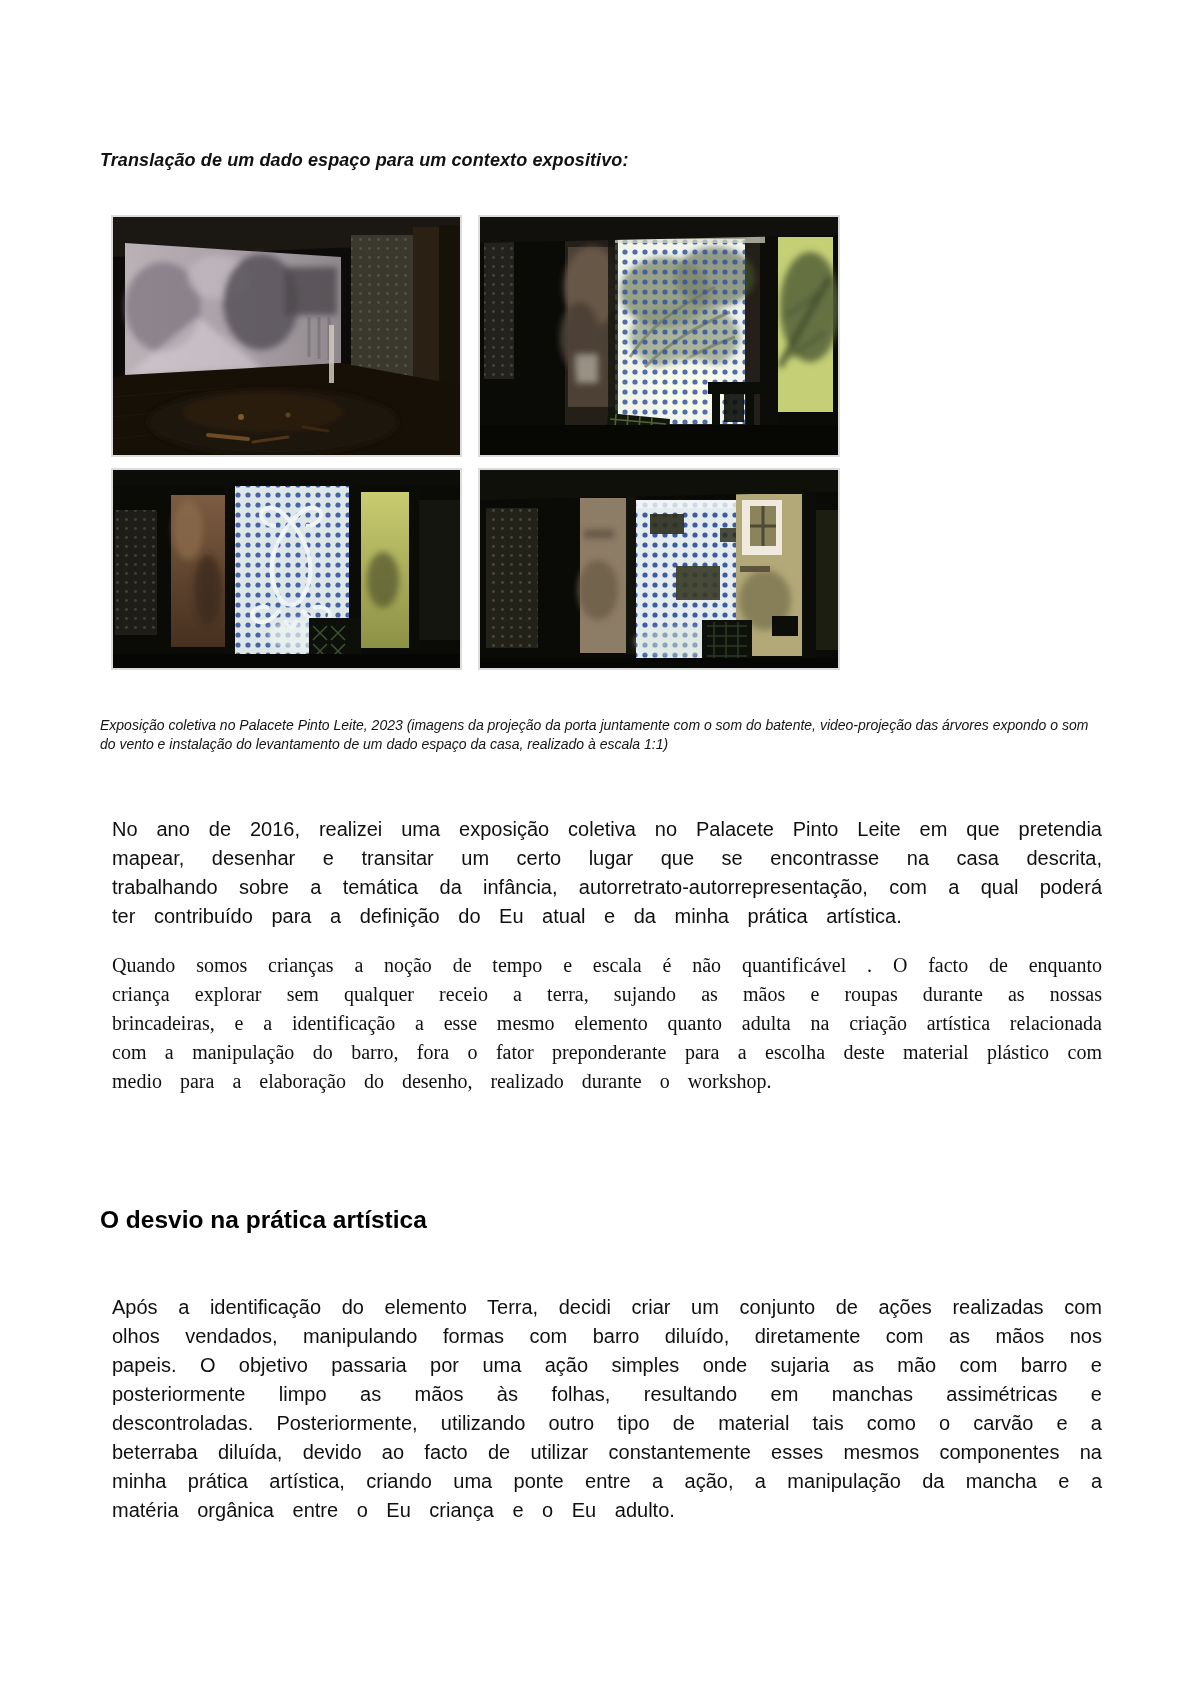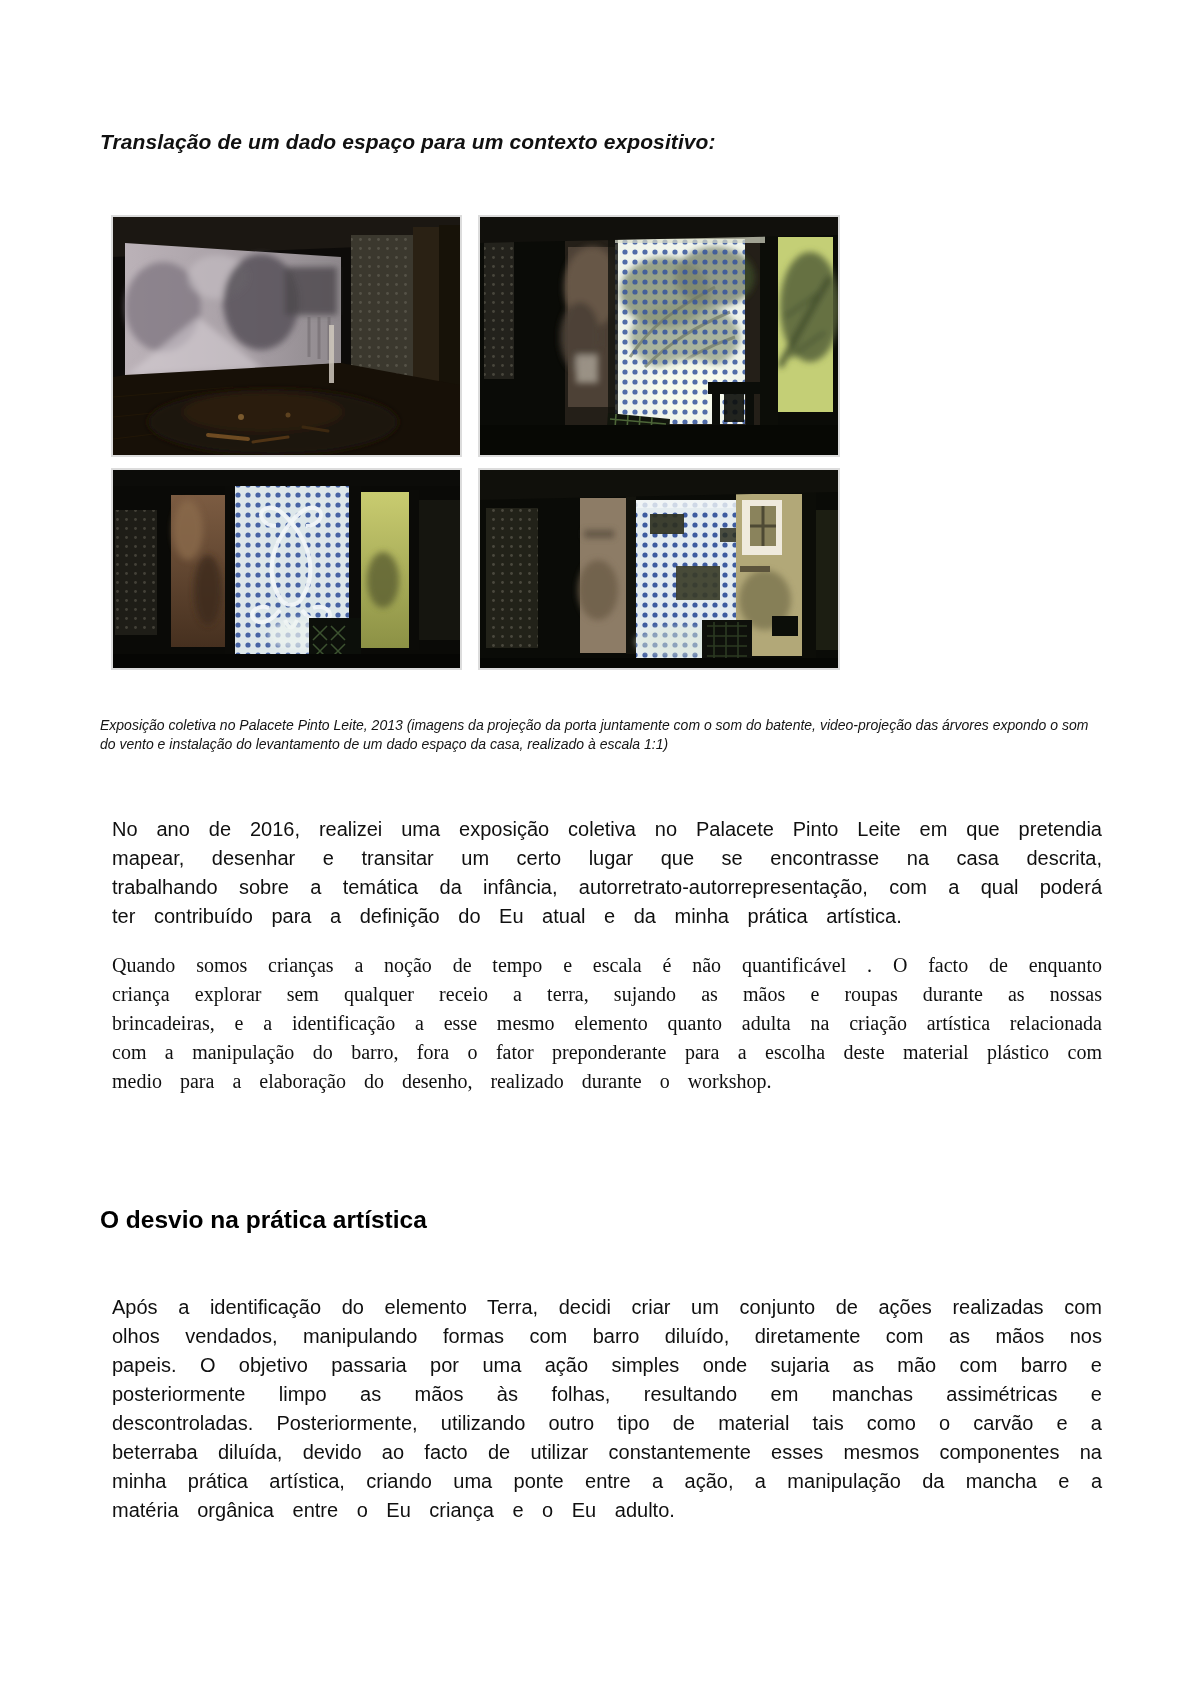--- a/index.html
+++ b/index.html
@@ -5,22 +5,22 @@
   html,body { margin:0; padding:0; background:#ffffff; }
   .page {
     position:relative;
     width:1190px; height:1683px;
     background:#ffffff;
     font-family:"Liberation Sans","DejaVu Sans",sans-serif;
     color:#1a1a1a;
     overflow:hidden;
   }
   .h1 {
-    position:absolute; left:100px; top:130px;
-    font-size:21px; font-weight:bold; font-style:italic;
+    position:absolute; left:100px; top:150px;
+    font-size:18px; font-weight:bold; font-style:italic;
     color:#111; margin:0; letter-spacing:0.1px;
   }
   .photo {
     position:absolute;
     border:2px solid #dcdcdc;
     background:#0b0a08;
     box-sizing:border-box;
   }
   .photo svg { display:block; width:100%; height:100%; }
   #fig1 { left:111px; top:215px; width:351px; height:242px; }
@@ -243,21 +243,21 @@
           <path d="M5,6 H45 M5,16 H45 M5,26 H45 M5,36 H45 M12,2 V40 M24,2 V40 M36,2 V40" stroke="#2c3a22" stroke-width="1.6" fill="none"></path>
         </g>
         <rect x="292" y="146" width="26" height="20" fill="#0c0e09"></rect>
         <polygon points="0,0 358,0 358,22 0,30" fill="#10100b"></polygon>
         <rect y="188" width="358" height="10" fill="#060704"></rect>
       </svg>
     </div>
 
   </div>
 
-  <p class="caption">Exposição coletiva no Palacete Pinto Leite, 2013 (imagens da projeção da porta juntamente com o som do batente, video-projeção das árvores expondo o som do vento e instalação do levantamento de um dado espaço da casa, realizado à escala 1:1)</p>
+  <p class="caption">Exposição coletiva no Palacete Pinto Leite, 2023 (imagens da projeção da porta juntamente com o som do batente, video-projeção das árvores expondo o som do vento e instalação do levantamento de um dado espaço da casa, realizado à escala 1:1)</p>
 
   <p class="body" id="p1">No ano de 2016, realizei uma exposição coletiva no Palacete Pinto Leite em que pretendia mapear, desenhar e transitar um certo lugar que se encontrasse na casa descrita, trabalhando sobre a temática da infância, autorretrato-autorrepresentação, com a qual poderá ter contribuído para a definição do Eu atual e da minha prática artística.</p>
   <p class="body" id="p2">Quando somos crianças a noção de tempo e escala é não quantificável . O facto de enquanto criança explorar sem qualquer receio a terra, sujando as mãos e roupas durante as nossas brincadeiras, e a identificação a esse mesmo elemento quanto adulta na criação artística relacionada com a manipulação do barro, fora o fator preponderante para a escolha deste material plástico com medio para a elaboração do desenho, realizado durante o workshop.</p>
 
   <h2 class="h2">O desvio na prática artística</h2>
 
   <p class="body" id="p3">Após a identificação do elemento Terra, decidi criar um conjunto de ações realizadas com olhos vendados, manipulando formas com barro diluído, diretamente com as mãos nos papeis. O objetivo passaria por uma ação simples onde sujaria as mão com barro e posteriormente limpo as mãos às folhas, resultando em manchas assimétricas e descontroladas. Posteriormente, utilizando outro tipo de material tais como o carvão e a beterraba diluída, devido ao facto de utilizar constantemente esses mesmos componentes na minha prática artística, criando uma ponte entre a ação, a manipulação da mancha e a matéria orgânica entre o Eu criança e o Eu adulto.</p>
 
 </div>
 

